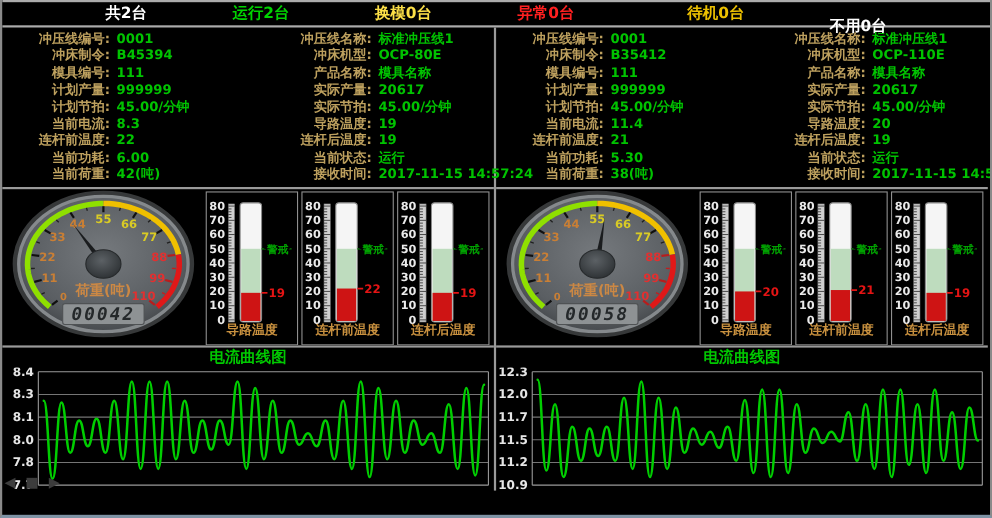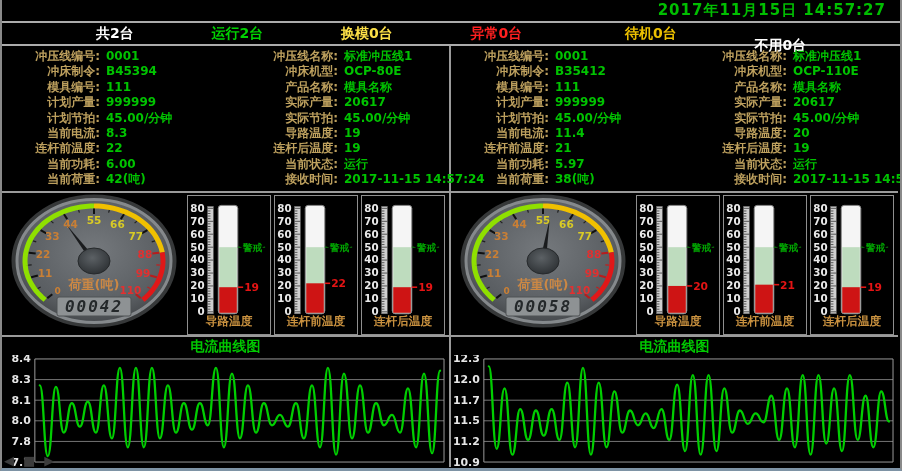--- a/index.html
+++ b/index.html
@@ -31,23 +31,20 @@
   .chart-body svg{display:block;}
   .chart-nav{position:absolute;left:2px;bottom:3px;display:flex;gap:9px;}
   .chart-nav span{color:#3c3c3c;font-size:13px;line-height:13px;cursor:pointer;}
   svg text{font-family:"DejaVu Sans",sans-serif;}
   .lcd-text{font-family:"DejaVu Sans Mono",monospace;font-style:italic;font-weight:bold;}
 </style>
 </head>
 <body>
 
 <div class="screen">
-  <div class="datebar">
-    <span>2017年11月15日 14:57:27</span>
-  </div>
   <div class="rule"></div>
   <div class="statusbar" id="statusbar">
       <span style="color: rgb(255, 255, 255);">共2台</span>
       <span style="color: rgb(0, 212, 0);">运行2台</span>
       <span style="color: #fde047;">换模0台</span>
       <span style="color: rgb(255, 32, 32);">异常0台</span>
       <span style="color: rgb(236, 192, 0); margin-left: 25px;">待机0台</span>
       <span style="color: rgb(255, 255, 255); margin-top: 12px;">不用0台</span>
     </div>
   <div class="rule"></div>
@@ -431,21 +428,21 @@
             <div class="row">
               <span class="lbl">当前电流:</span>
               <span class="val">11.4</span>
             </div>
             <div class="row">
               <span class="lbl">连杆前温度:</span>
               <span class="val">21</span>
             </div>
             <div class="row">
               <span class="lbl">当前功耗:</span>
-              <span class="val">5.97</span>
+              <span class="val">5.30</span>
             </div>
             <div class="row">
               <span class="lbl">当前荷重:</span>
               <span class="val">38(吨)</span>
             </div>
           </div>
         <div class="col-b" id="info1b">
             <div class="row">
               <span class="lbl">冲压线名称:</span>
               <span class="val">标准冲压线1</span>

